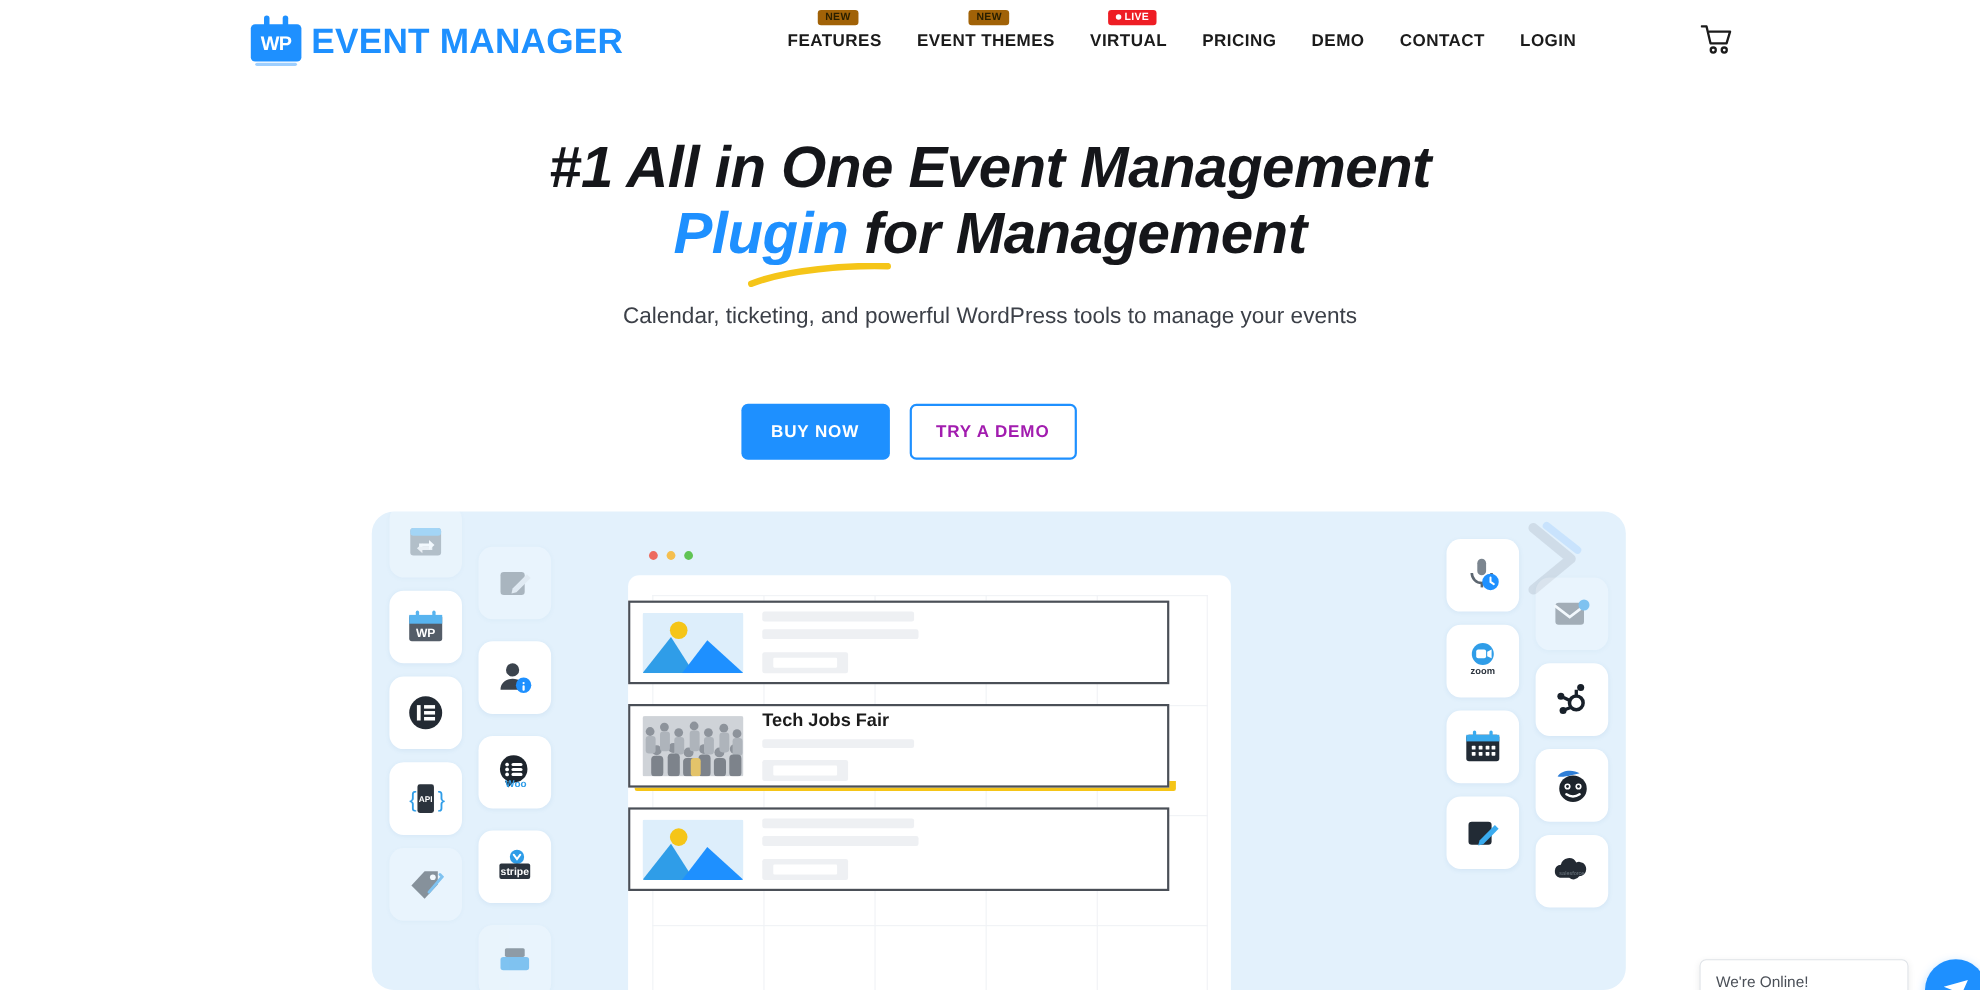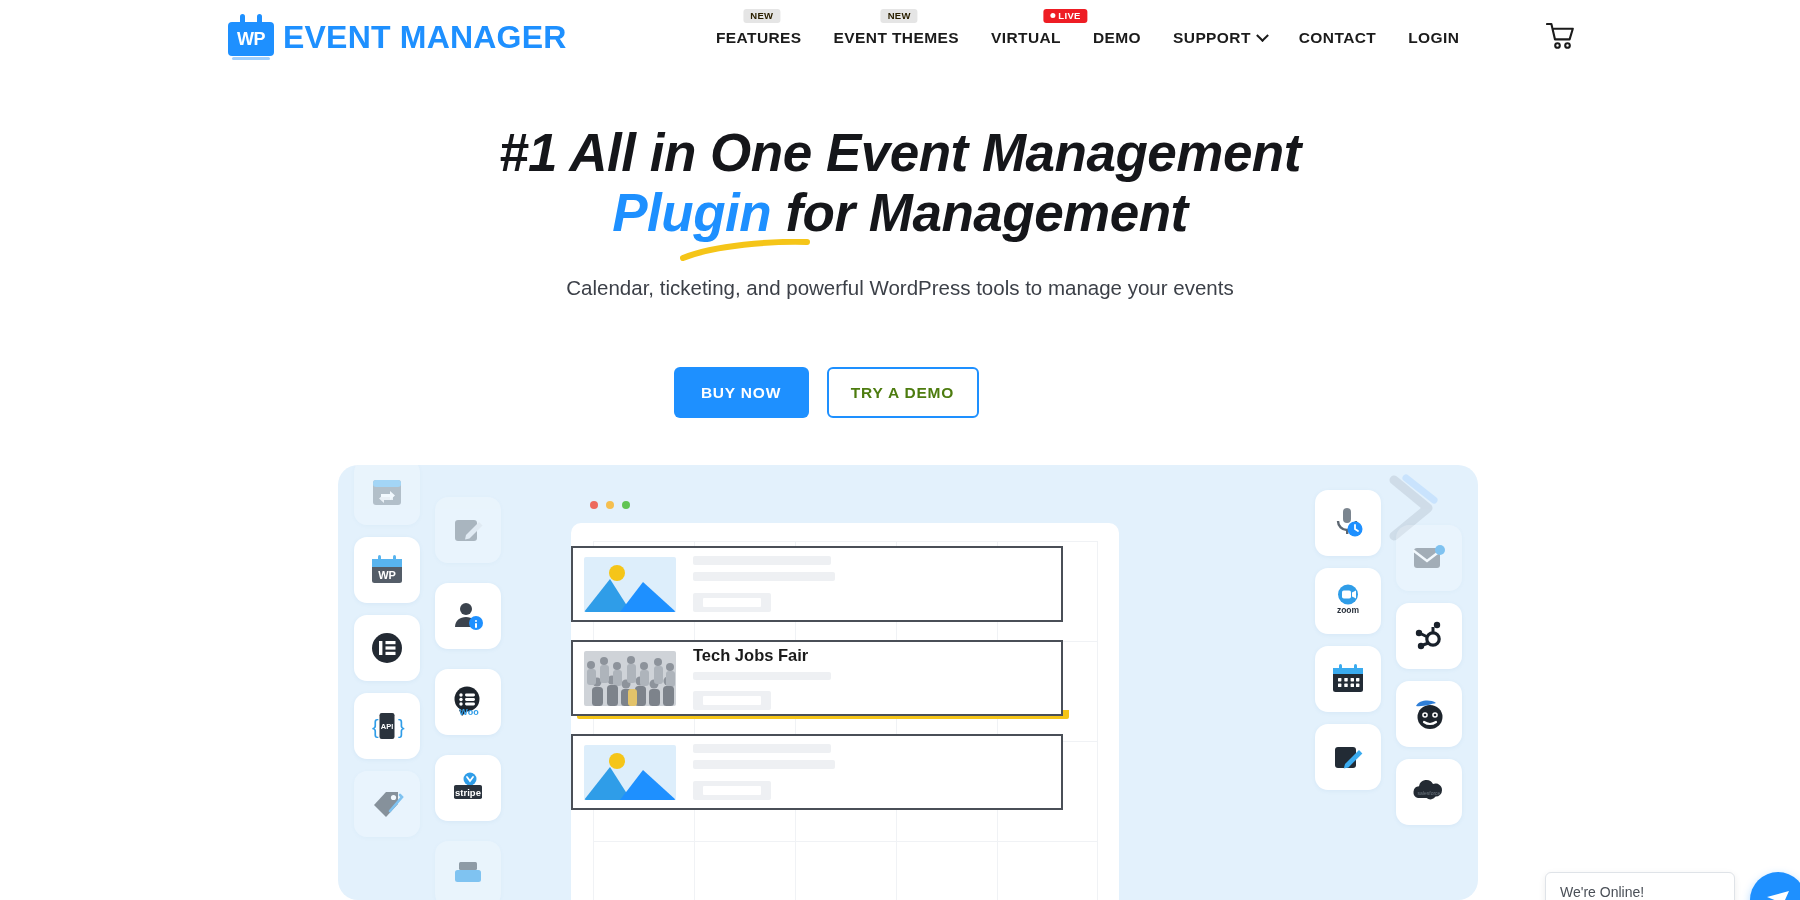--- a/index.html
+++ b/index.html
@@ -60,24 +60,24 @@
     color: #1b1b1b; text-transform: uppercase;
     cursor: pointer; white-space: nowrap;
     display: flex; align-items: center; height: 76px;
   }
   .nav-badge {
     position: absolute; top: 9px; left: 50%; transform: translateX(-42%);
     font-size: 9.5px; font-weight: 800; letter-spacing: 0.3px;
     padding: 2px 7px 2px 7px; border-radius: 3px; line-height: 1;
     text-transform: uppercase; white-space: nowrap;
   }
-  .nav-badge.new { background: #e5e5e5; color: #2b2000; }
+  .nav-badge.new { background: #a16207; color: #2b2000; }
   .nav-badge.live {
     background: #ee1d24; color: #ffffff;
-    display: flex; align-items: center; gap: 3px; margin-left: 36px;
+    display: flex; align-items: center; gap: 3px;
   }
   .nav-badge.live .dot {
     width: 5px; height: 5px; border-radius: 50%; background: #fff; display: inline-block;
   }
   .chev {
     display: inline-block; width: 9px; height: 9px; margin-left: 7px;
     border-right: 2px solid #1b1b1b; border-bottom: 2px solid #1b1b1b;
     transform: rotate(45deg) translate(-2px,-2px);
   }
   .cart {
@@ -107,21 +107,21 @@
   }
   .btn {
     font-size: 15.5px; font-weight: 800; letter-spacing: 0.8px;
     border-radius: 6px; cursor: pointer; text-transform: uppercase;
     display: flex; align-items: center; justify-content: center;
   }
   .btn-primary {
     width: 135px; height: 51px; background: #1e90ff; color: #ffffff; border: none;
   }
   .btn-ghost {
-    width: 152px; height: 51px; background: #ffffff; color: #4d7c0f;
+    width: 152px; height: 51px; background: #ffffff; color: #a21caf;
     border: 2px solid #1e90ff;
   }
 
   
   .illus {
     position: absolute; left: 338px; top: 465px;
     width: 1140px; height: 435px;
     background: #e3f1fc; border-radius: 20px; overflow: hidden;
   }
   .arrow-deco {
@@ -224,25 +224,24 @@
         <span>EVENT THEMES</span>
       </div>
       <div class="nav-item">
         <span class="nav-badge live">
           <span class="dot"></span>
           <span>LIVE</span>
         </span>
         <span>VIRTUAL</span>
       </div>
       <div class="nav-item">
+        <span>PRICING</span>
+      </div>
+      <div class="nav-item">
         <span>DEMO</span>
-      </div>
-      <div class="nav-item">
-        <span>SUPPORT</span>
-        <span class="chev"></span>
       </div>
       <div class="nav-item">
         <span>CONTACT</span>
       </div>
       <div class="nav-item">
         <span>LOGIN</span>
       </div>
     </nav>
 
   <div class="cart">

